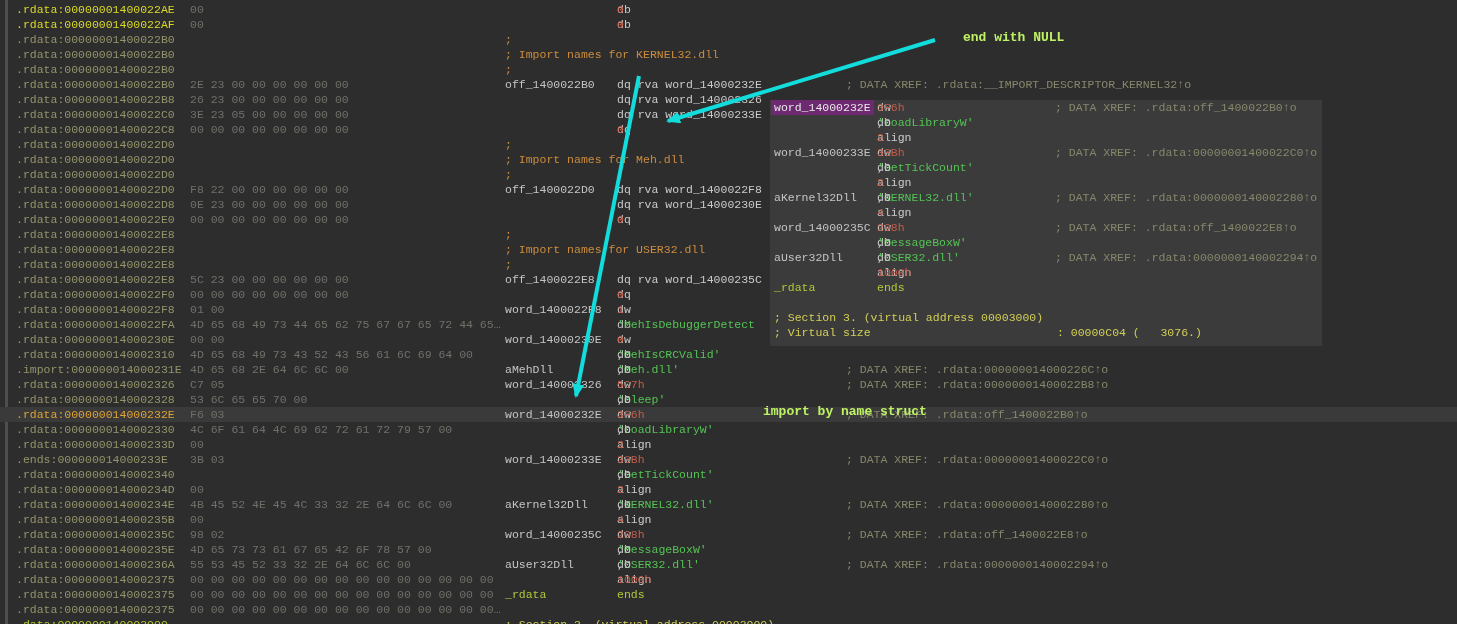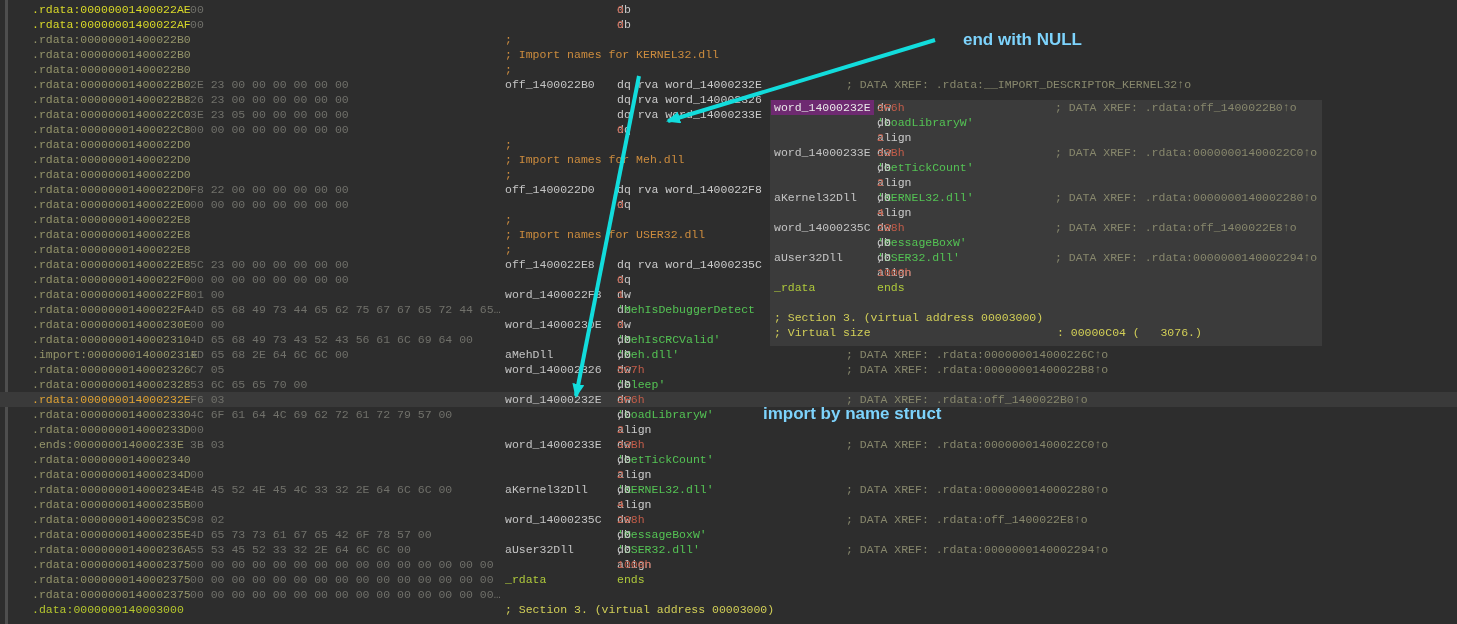--- a/index.html
+++ b/index.html
@@ -3,21 +3,21 @@
 <meta charset="utf-8">
 <style>
   html,body{margin:0;padding:0;background:#202020;}
   #screen{position:relative;width:1457px;height:624px;background:#2d2d2d;overflow:hidden;
           font-family:"Liberation Mono","DejaVu Sans Mono",monospace;font-size:11.5px;}
   #margin-line{position:absolute;left:5px;top:0;width:3px;height:624px;background:#4e4e4e;}
   #listing{position:absolute;left:0;top:2px;width:1457px;z-index:1;}
   .lrow{position:relative;height:15px;width:1457px;}
   .lrow.hl{background:#3a3a3a;}
   .lrow span,.prow span{position:absolute;top:0;line-height:15px;white-space:pre;}
-  .fa{left:32px;color:#94946a;text-align:right;}
+  .fa{left:16px;color:#94946a;text-align:right;}
   .fa.ay{color:#d9d929;}
   .fa.ao{color:#dfa335;}
   .fa.ad{color:#b5c62e;}
   .fb{left:190px;color:#70706a;}
   .fl{left:505px;color:#c4c4c4;}
   .fi{left:617px;color:#cacaca;}
   .fc{left:846px;}
   
   #popup{position:absolute;left:770px;top:100px;width:552px;height:246px;background:#3b3b3b;z-index:2;overflow:hidden;}
   .prow{position:relative;height:15px;width:552px;}
@@ -30,22 +30,22 @@
   .sg.num{color:#c45d49;}
   .sg.str{color:#54c354;}
   .sg.pub{color:#afc93b;}
   .pub{color:#afc93b !important;}
   .ca{color:#cd8c3e !important;}
   .cx{color:#87876c;}
   .cs{color:#d2cf57 !important;}
   .sel{background:#6e2a71;color:#e8e8e8 !important;padding:0 3px;margin-left:-3px;}
   
   #arrows{position:absolute;left:0;top:0;z-index:3;pointer-events:none;}
-  .ann{position:absolute;z-index:4;color:#7dd3fc;font-family:Liberation Sans, sans-serif;
-       font-weight:bold;font-size:17px;white-space:nowrap;}
+  .ann{position:absolute;z-index:4;color:#bef264;font-family:Liberation Mono, monospace;
+       font-weight:bold;font-size:13px;white-space:nowrap;}
   #ann1{left:963px;top:30px;}
   #ann2{left:763px;top:404px;}
 </style>
 </head>
 <body>
 
 <div id="screen">
   <div id="margin-line"></div>
 
   <div id="listing">
@@ -103,20 +103,25 @@
       </div>
       <div class="lrow">
         <span class="fa">.rdata:00000001400022D0</span>
         <span class="fl ca">;</span>
       </div>
       <div class="lrow">
         <span class="fa">.rdata:00000001400022D0</span>
         <span class="fb">F8 22 00 00 00 00 00 00</span>
         <span class="fl">off_1400022D0</span>
         <span class="fi"><span class="sg mn">dq rva word_1400022F8</span></span>
+      </div>
+      <div class="lrow">
+        <span class="fa">.rdata:00000001400022D8</span>
+        <span class="fb">0E 23 00 00 00 00 00 00</span>
+        <span class="fi"><span class="sg mn">dq rva word_14000230E</span></span>
       </div>
       <div class="lrow">
         <span class="fa">.rdata:00000001400022E0</span>
         <span class="fb">00 00 00 00 00 00 00 00</span>
         <span class="fi"><span class="sg mn">dq </span><span class="sg num">0</span></span>
       </div>
       <div class="lrow">
         <span class="fa">.rdata:00000001400022E8</span>
         <span class="fl ca">;</span>
       </div>

